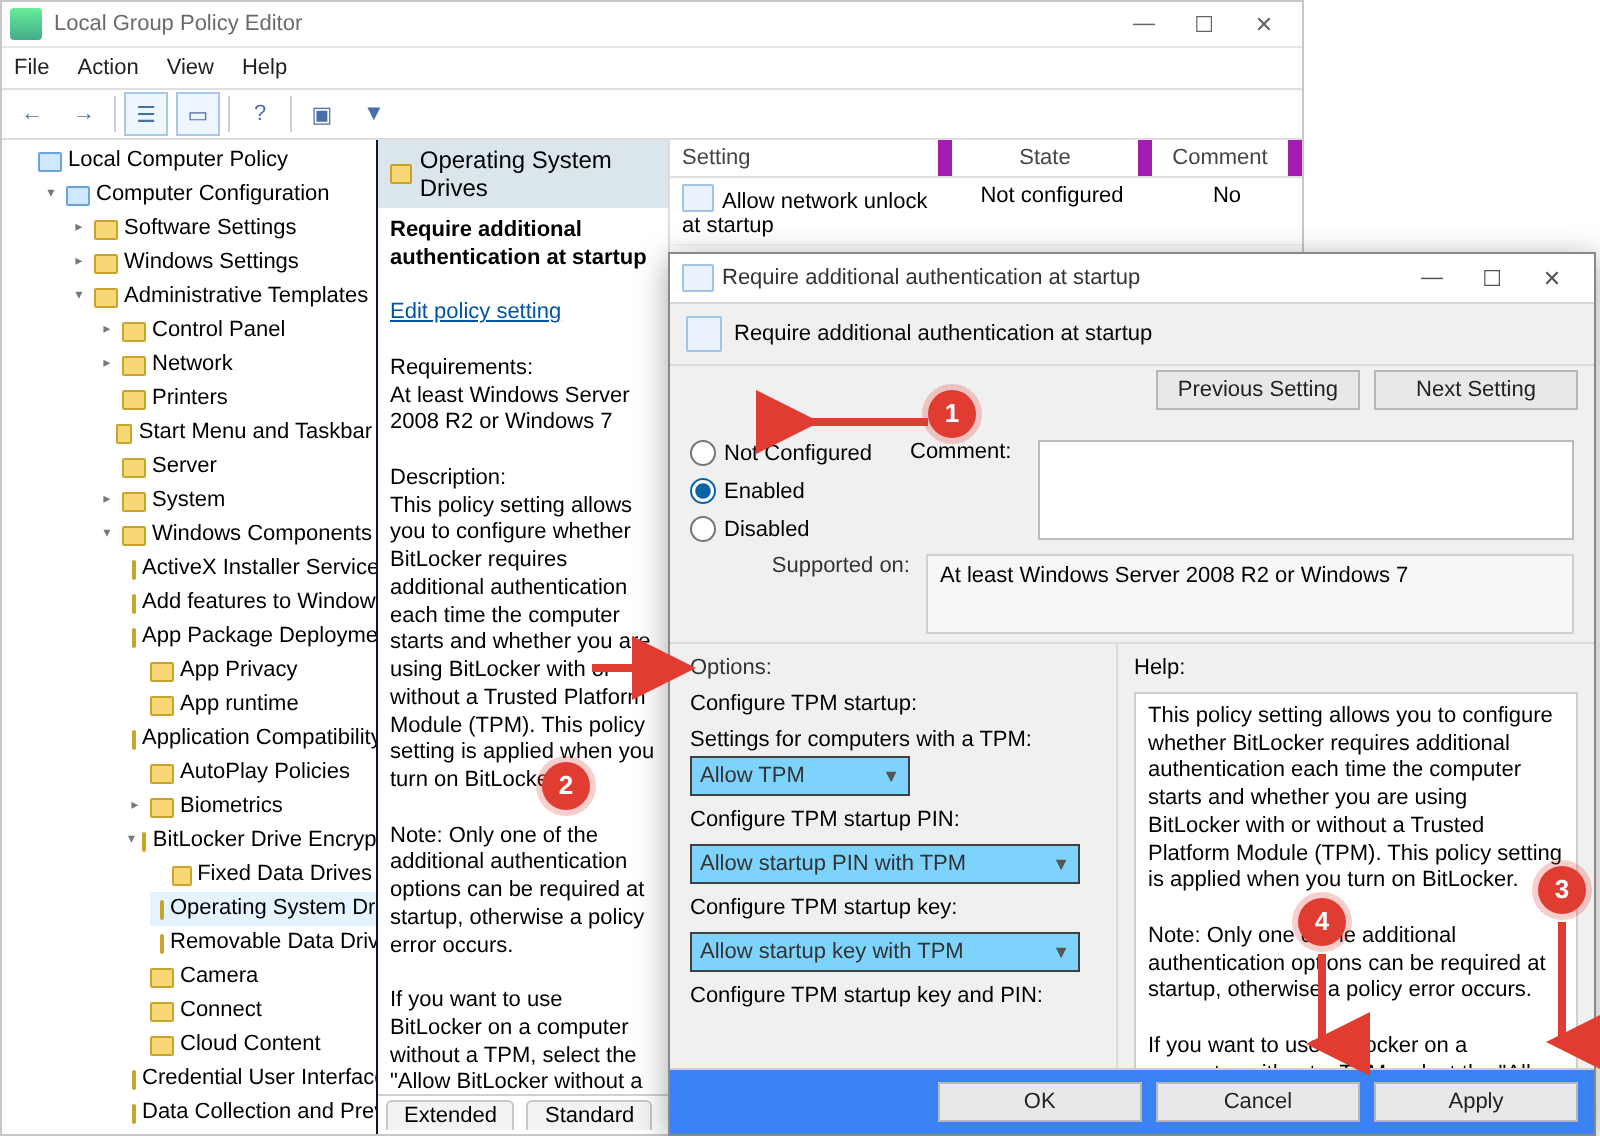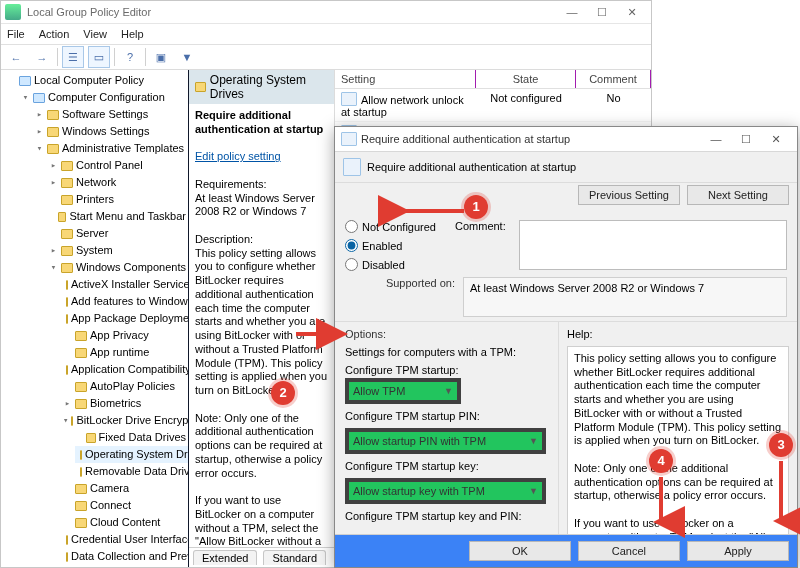--- a/index.html
+++ b/index.html
@@ -31,21 +31,21 @@
 .mid-head{background:#dbe6ec;padding:3px 6px;font-size:12px;display:flex;align-items:center;gap:4px}
 .mid-body{flex:1;overflow:auto;padding:5px 6px;font-size:11px;line-height:1.25}
 .mid-body b{font-weight:600}
 .mid-body a{color:#0054a6;text-decoration:underline}
 .mid-tabs{border-top:1px solid #d0d0d0;padding:2px 4px;display:flex;gap:6px}
 .mid-tabs span{border:1px solid #c7c7c7;border-bottom:none;padding:1px 8px;background:#f3f3f3;border-radius:3px 3px 0 0;font-size:11px}
 
 .rightpane{flex:1;display:flex;flex-direction:column;min-height:0}
 .list-head{display:flex;background:#fff;border-bottom:1px solid #e0e0e0}
 .list-head div,.list-row div{padding:3px 6px;box-sizing:border-box}
-.list-head div{color:#444;border-right:1px solid #a21caf}
+.list-head div{color:#444;border-right:7px solid #a21caf}
 .c1{flex:1}.c2{width:100px;text-align:center}.c3{width:75px;text-align:center}
 .list-row{display:flex;border-bottom:1px solid #f5f5f5}
 .list-row.sel{background:#cde8ff}
 .licn{width:14px;height:12px;display:inline-block;background:#eaf2fb;border:1px solid #9ec4e7;border-radius:1px;margin-right:4px;vertical-align:-2px}
 
 .dialog{position:absolute;left:333px;top:125px;width:462px;height:440px;background:#f0f0f0;border:1px solid #888;box-shadow:0 3px 15px rgba(0,0,0,.35);display:flex;flex-direction:column}
 .dlg-title{height:24px;background:#fff;display:flex;align-items:center;padding:0 6px;border-bottom:1px solid #d8d8d8}
 .dlg-title .t{flex:1;color:#333}
 .dlg-title .winbtn{color:#555}
 .dlg-sub{padding:6px 8px;display:flex;align-items:center;gap:6px;border-bottom:1px solid #dcdcdc}
@@ -58,21 +58,21 @@
 .cfg-opts label{display:flex;align-items:center;gap:4px}
 input[type=radio],input[type=checkbox]{margin:0;accent-color:#0a64a4}
 .comment-box{flex:1;height:48px;border:1px solid #bcbcbc;background:#fff;margin-left:6px}
 .supported{display:flex;margin-top:6px;align-items:flex-start}
 .supported .lab{width:110px;text-align:right;padding-right:8px;color:#333}
 .supported .box{flex:1;height:30px;border:1px solid #cfcfcf;background:#f7f7f7;padding:4px 6px}
 .dlg-main{flex:1;display:flex;min-height:0}
 .opt-col{width:205px;border-right:1px solid #dcdcdc;padding:6px 8px 4px 10px;display:flex;flex-direction:column;gap:6px;min-height:0;overflow:hidden}
 .opt-col .hdr{color:#333}
 .chkline{display:flex;align-items:flex-start;gap:5px;line-height:1.2}
-.dd{width:185px;height:18px;border:4px solid #404040;background:#22c55e;display:flex;align-items:center;justify-content:space-between;padding:0 4px;font-size:11px;color:#333}
+.dd{width:185px;height:18px;border:1px solid #404040;background:#7dd3fc;display:flex;align-items:center;justify-content:space-between;padding:0 4px;font-size:11px;color:#333}
 .dd .arr{color:#555;font-size:9px}
 .help-col{flex:1;padding:6px 8px;overflow:auto;line-height:1.25;position:relative}
 .help-col .h{margin-bottom:4px}
 .dlg-btns{border-top:1px solid #cfcfcf;padding:6px 8px;text-align:right;background:#3b82f6}
 
 .marker{position:absolute;width:24px;height:24px;border-radius:50%;background:#e03c31;color:#fff;font:700 13px/24px sans-serif;text-align:center;box-shadow:0 0 0 3px rgba(224,60,49,.25)}
 .arrow{position:absolute;pointer-events:none}
 .arrow svg{overflow:visible}
 .wm{position:absolute;left:410px;top:530px;font:700 22px/1 Arial,sans-serif;pointer-events:none}
 .wm span.a{color:#6db800}
@@ -424,22 +424,22 @@
         </div>
       </div>
       <div class="supported">
         <div class="lab">Supported on:</div>
         <div class="box">At least Windows Server 2008 R2 or Windows 7</div>
       </div>
     </div>
     <div class="dlg-main">
       <div class="opt-col">
         <div class="hdr">Options:</div>
+        <div style="display:inline">Configure TPM startup:</div>
         <div>Settings for computers with a TPM:</div>
-        <div style="display:inline">Configure TPM startup:</div>
         <div class="dd" style="margin-top:-4px;width:100px;display:inline-flex">
             <span>Allow TPM</span>
             <span class="arr">▼</span>
           </div>
         <div>Configure TPM startup PIN:</div>
         <div class="dd">
             <span>Allow startup PIN with TPM</span>
             <span class="arr">▼</span>
           </div>
         <div>Configure TPM startup key:</div>

